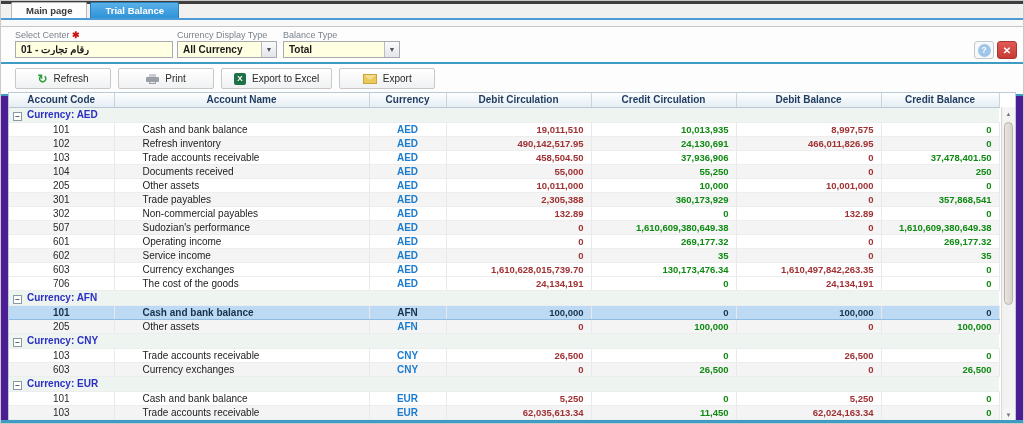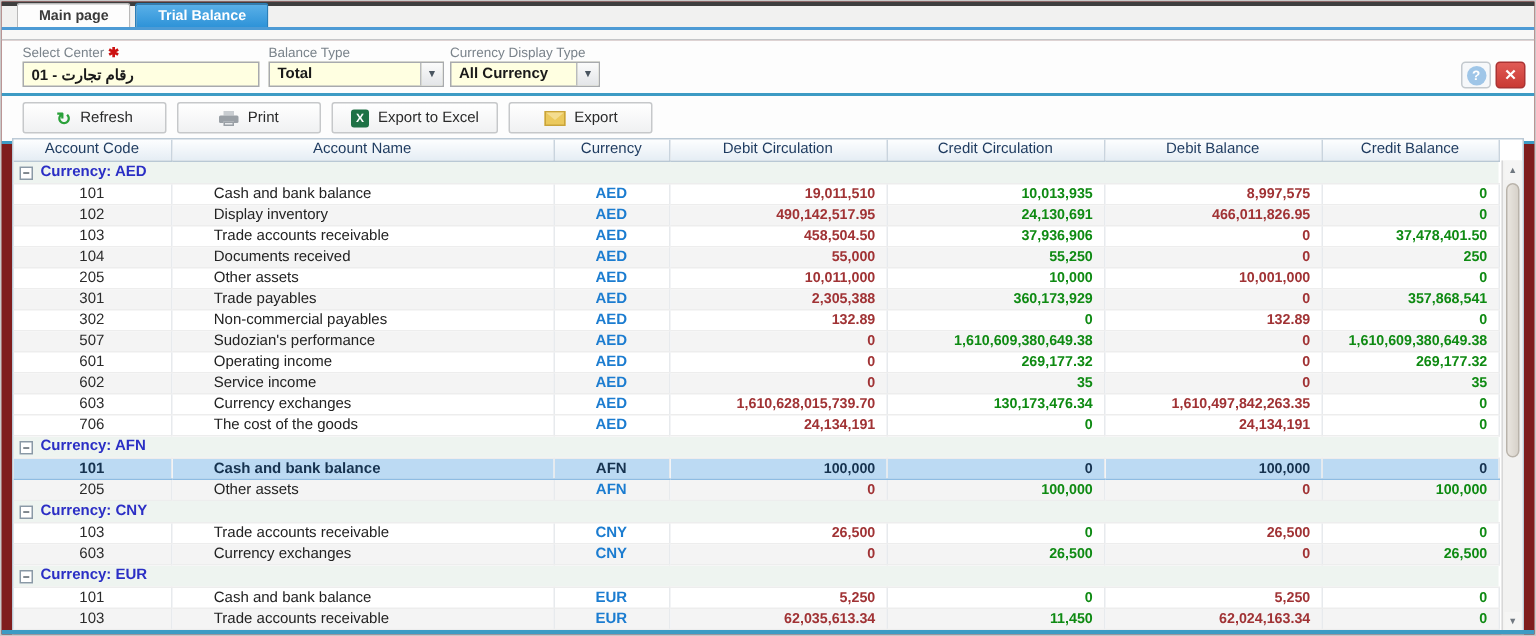--- a/index.html
+++ b/index.html
@@ -1,17 +1,17 @@
 <!DOCTYPE html>
 <html style="--accent: #3D9BC4; --tab-underline: #4D9BD5; --active-tab: #2E93D8; --debit: #A03234; --credit: #0E8A12; --cur-blue: #1B7CD0; --sel-bg: #BCDAF3; --group-blue: #2B2FC5;"><head>
 <meta charset="utf-8">
 <style>
   * { margin:0; padding:0; box-sizing:border-box; }
   body { background:#DDDDDD; font-family:"Liberation Sans", sans-serif; }
-  .app { width:1024px; height:424px; background:#7f1d1d; border:1px solid #C9C9C9;
+  .app { width:1024px; height:424px; background:#4c1d95; border:1px solid #C9C9C9;
          position:relative; overflow:hidden; }
 
   .top-strip { height:3px; background:#3E3E3E; }
 
   .tab-bar { height:16px; background:#F1F1F0; border-bottom:2px solid var(--tab-underline);
              display:flex; align-items:flex-end; padding-left:10px; gap:3px; }
   .tab { font-size:9.5px; font-weight:bold; padding:2px 14px 2px; border:1px solid #B9B9B9;
          border-bottom:none; border-radius:2px 2px 0 0; cursor:default; }
   .tab.inactive { background:#FDFDFD; color:#3A3A3A; }
   .tab.active { background:linear-gradient(180deg,#5AB0E8,var(--active-tab)); color:#FFFFFF;
@@ -59,21 +59,21 @@
                 font-size:8px; font-weight:bold; display:flex; align-items:center; justify-content:center; }
   .icon-export { width:14px; height:10px; background:#EBC95D; border:1px solid #C9A43B; position:relative; }
   .icon-export::after { content:""; position:absolute; left:0; top:0; border-left:6px solid transparent;
                 border-right:6px solid transparent; border-top:5px solid #F4DD90; width:0; }
 
   .table-wrap { position:absolute; left:7px; right:7px; top:91px; bottom:0;
                 border:1px solid #BCCAD6; border-bottom:none; background:#FFFFFF; overflow:hidden; }
   table { border-collapse:collapse; table-layout:fixed; width:990px; }
   col.c0{width:105px} col.c1{width:255px} col.c2{width:77px} col.c3{width:145px}
   col.c4{width:145px} col.c5{width:145px} col.c6{width:118px}
-  th { height:14px; font-size:10px; font-weight:normal; color:#1D3A5F; text-align:center;
+  th { height:14px; font-size:10px; font-weight:bold; color:#1D3A5F; text-align:center;
        background:linear-gradient(180deg,#FDFEFF,#E5EDF4); border-right:1px solid #C9D4DE;
        border-bottom:1px solid #B9C8D4; overflow:hidden; white-space:nowrap; }
   td { height:14px; font-size:10px; border-right:1px solid #E7EAED; border-bottom:1px solid #EDEDED;
        overflow:hidden; white-space:nowrap; padding:0 4px; }
   tr.group-row td { background:#EEF4F0; border-top:1px solid #C7D6E0; border-right:none;
        color:var(--group-blue); font-weight:bold; height:15px; padding-left:4px; }
   .collapse-box { display:inline-flex; width:9px; height:9px; border:1px solid #8A99A6; background:#FFFFFF;
        color:#44505A; font-size:8px; line-height:7px; align-items:center; justify-content:center;
        margin-right:5px; vertical-align:-1px; }
   tr.data-row.alt td { background:#F4F4F4; }
@@ -112,31 +112,31 @@
 
   <div class="filter-section">
     <div class="filters">
       <div class="field-group">
         <div class="field-label">
           <span>Select Center</span>
           <span class="req-mark">✱</span>
         </div>
         <input class="text-input" value="01 - رقام تجارت" style="">
       </div>
+      <div class="field-group g3">
+        <div class="field-label">Currency Display Type</div>
+        <div class="select-box">
+          <span class="select-value">All Currency</span>
+          <span class="select-arrow">▼</span>
+        </div>
+      </div>
       <div class="field-group g2">
         <div class="field-label">Balance Type</div>
         <div class="select-box">
           <span class="select-value">Total</span>
-          <span class="select-arrow">▼</span>
-        </div>
-      </div>
-      <div class="field-group g3">
-        <div class="field-label">Currency Display Type</div>
-        <div class="select-box">
-          <span class="select-value">All Currency</span>
           <span class="select-arrow">▼</span>
         </div>
       </div>
     </div>
     <div class="corner-btns">
       <div class="help-btn">
         <span class="help-circle">?</span>
       </div>
       <div class="close-btn">
         <span>✕</span>
@@ -197,21 +197,21 @@
             <td class="c-code">101</td>
             <td class="c-name">Cash and bank balance</td>
             <td class="c-cur">AED</td>
             <td class="c-num debit">19,011,510</td>
             <td class="c-num credit">10,013,935</td>
             <td class="c-num debit">8,997,575</td>
             <td class="c-num credit">0</td>
           </tr>
           <tr class="data-row alt">
             <td class="c-code">102</td>
-            <td class="c-name">Display inventory</td>
+            <td class="c-name">Refresh inventory</td>
             <td class="c-cur">AED</td>
             <td class="c-num debit">490,142,517.95</td>
             <td class="c-num credit">24,130,691</td>
             <td class="c-num debit">466,011,826.95</td>
             <td class="c-num credit">0</td>
           </tr>
           <tr class="data-row">
             <td class="c-code">103</td>
             <td class="c-name">Trade accounts receivable</td>
             <td class="c-cur">AED</td>

